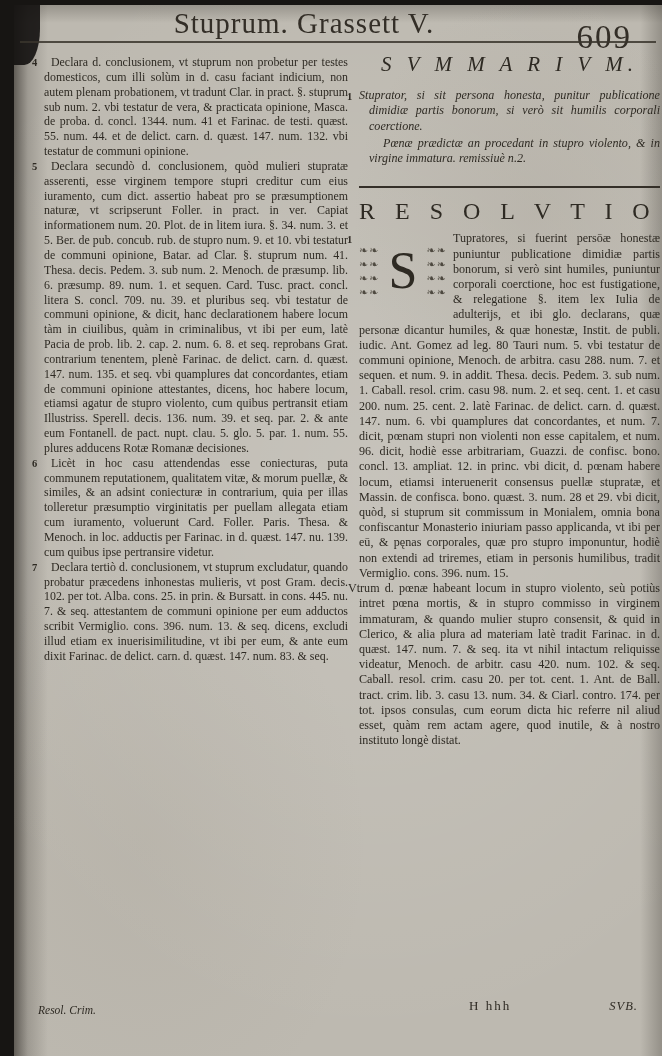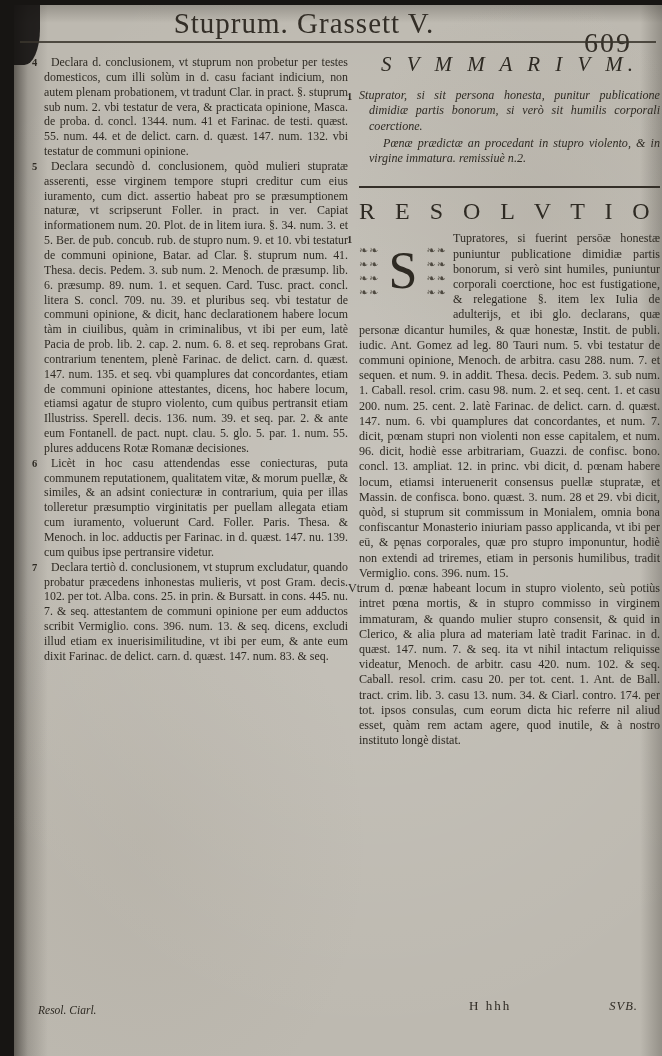--- a/index.html
+++ b/index.html
@@ -16,21 +16,21 @@
       linear-gradient(to left, rgba(40,36,30,.28) 0px, rgba(0,0,0,0) 22px),
       linear-gradient(to bottom, rgba(40,36,30,.25) 0px, rgba(0,0,0,0) 18px),
       #bdb9b0;
     color:#2e2a23;
   }
   .corner-blot{position:absolute;left:0;top:0;width:26px;height:60px;background:#131110;border-radius:0 0 60% 0;opacity:.9;}
   .header-title{
     position:absolute;left:90px;top:2px;width:400px;text-align:center;
     font-size:29px;letter-spacing:1px;color:#332e27;
   }
-  .page-number{position:absolute;right:30px;top:22px;font-size:28px;letter-spacing:2px;color:#332e27;}
+  .page-number{position:absolute;right:30px;top:14px;font-size:33px;letter-spacing:2px;color:#332e27;}
   .header-rule{position:absolute;left:6px;right:6px;top:36px;border-top:2px solid #3a352d;opacity:.85;}
 
   .col{position:absolute;text-align:justify;}
   .col-left{left:30px;top:50px;width:304px;font-size:11.9px;line-height:14.85px;}
   .col-right{left:345px;top:52px;width:301px;font-size:12.1px;line-height:15.2px;}
 
   .para{position:relative;margin:0;}
   .para.indent{text-indent:7px;}
   .para.ital{font-style:italic;}
   .mnum{
@@ -124,16 +124,16 @@
 ❧❧</span>
       </span>
       <span>Tupratores, si fuerint persōæ honestæ puniuntur publicatione dimidiæ partis bonorum, si verò sint humiles, puniuntur corporali coerctione, hoc est fustigatione, &amp; relegatione §. item lex Iulia de adulterijs, et ibi glo. declarans, quæ personæ dicantur humiles, &amp; quæ honestæ, Instit. de publi. iudic. Ant. Gomez ad leg. 80 Tauri num. 5. vbi testatur de communi opinione, Menoch. de arbitra. casu 288. num. 7. et sequen. et num. 9. in addit. Thesa. decis. Pedem. 3. sub num. 1. Caball. resol. crim. casu 98. num. 2. et seq. cent. 1. et casu 200. num. 25. cent. 2. latè Farinac. de delict. carn. d. quæst. 147. num. 6. vbi quamplures dat concordantes, et num. 7. dicit, pœnam stupri non violenti non esse capitalem, et num. 96. dicit, hodiè esse arbitrariam, Guazzi. de confisc. bono. concl. 13. ampliat. 12. in princ. vbi dicit, d. pœnam habere locum, etiamsi interuenerit consensus puellæ stupratæ, et Massin. de confisca. bono. quæst. 3. num. 28 et 29. vbi dicit, quòd, si stuprum sit commissum in Monialem, omnia bona confiscantur Monasterio iniuriam passo applicanda, vt ibi per eū, &amp; pęnas corporales, quæ pro stupro imponuntur, hodiè non extendi ad triremes, etiam in personis humilibus, tradit Vermiglio. cons. 396. num. 15.</span>
     </p>
 
     <p class="para hang">
       <span>Vtrum d. pœnæ habeant locum in stupro violento, seù potiùs intret pœna mortis, &amp; in stupro commisso in virginem immaturam, &amp; quando mulier stupro consensit, &amp; quid in Clerico, &amp; alia plura ad materiam latè tradit Farinac. in d. quæst. 147. num. 7. &amp; seq. ita vt nihil intactum reliquisse videatur, Menoch. de arbitr. casu 420. num. 102. &amp; seq. Caball. resol. crim. casu 20. per tot. cent. 1. Ant. de Ball. tract. crim. lib. 3. casu 13. num. 34. &amp; Ciarl. contro. 174. per tot. ipsos consulas, cum eorum dicta hic referre nil aliud esset, quàm rem actam agere, quod inutile, &amp; à nostro instituto longè distat.</span>
     </p>
   </div>
 
-  <div class="catchword-left">Resol. Ciarl.</div>
+  <div class="catchword-left">Resol. Crim.</div>
   <div class="signature">H hhh</div>
   <div class="catchword-right">SVB.</div>
 </div>
 
 </body></html>

